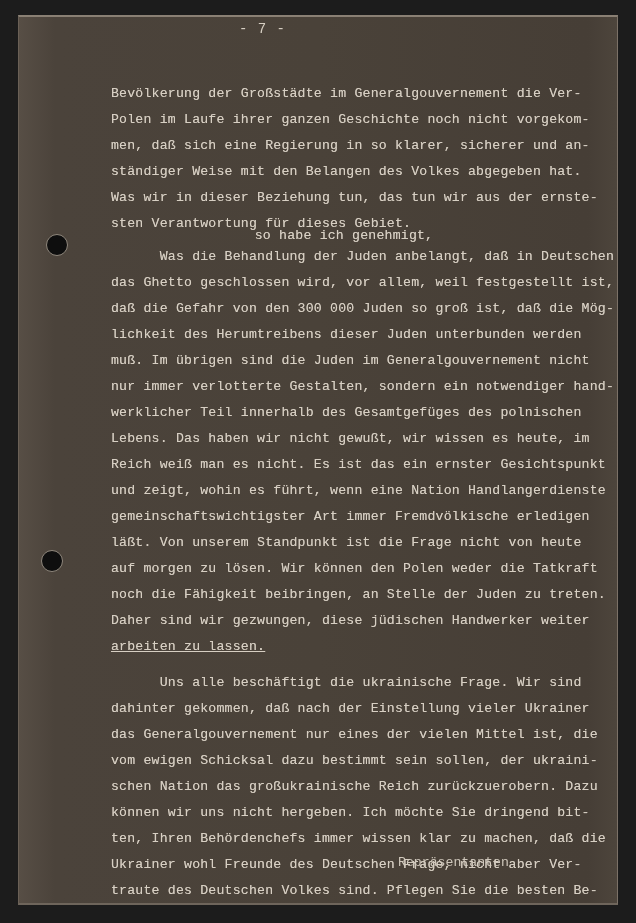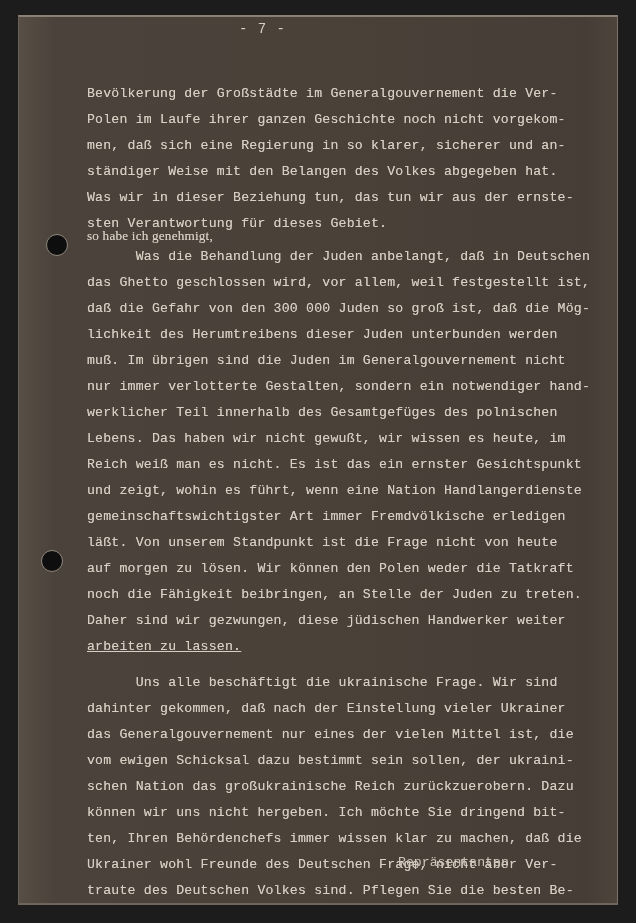--- a/index.html
+++ b/index.html
@@ -21,22 +21,22 @@
   }
   .hole {
     position:absolute; width:20px; height:20px; border-radius:50%;
     background:#0e0e0e; border:1px solid #8f877c;
   }
   .text {
     position:absolute; left:68px; top:64px; width:520px;
     color:#d7cfc3; font-size:13.2px; line-height:26px; letter-spacing:0.2px;
     text-shadow: 0 0 0.6px rgba(230,222,210,0.6);
   }
-  .line { white-space:pre; display:block; height:26px; }
-  .note-line { white-space:pre; display:block; height:17px; line-height:17px; text-align:left; padding-right:6px;font-family:Liberation Serif, serif; }
+  .line { white-space:pre; display:block; height:26px;margin-left:24px; }
+  .note-line { white-space:pre; display:block; height:17px; line-height:17px; text-align:center; padding-right:6px; }
   .final {
     position:absolute; left:398px; top:855px; color:#d0c8bc; font-size:13.2px;
   }
 </style>
 </head>
 <body>
 
 <div class="page">
   <div class="page-number">- 7 -</div>
 

